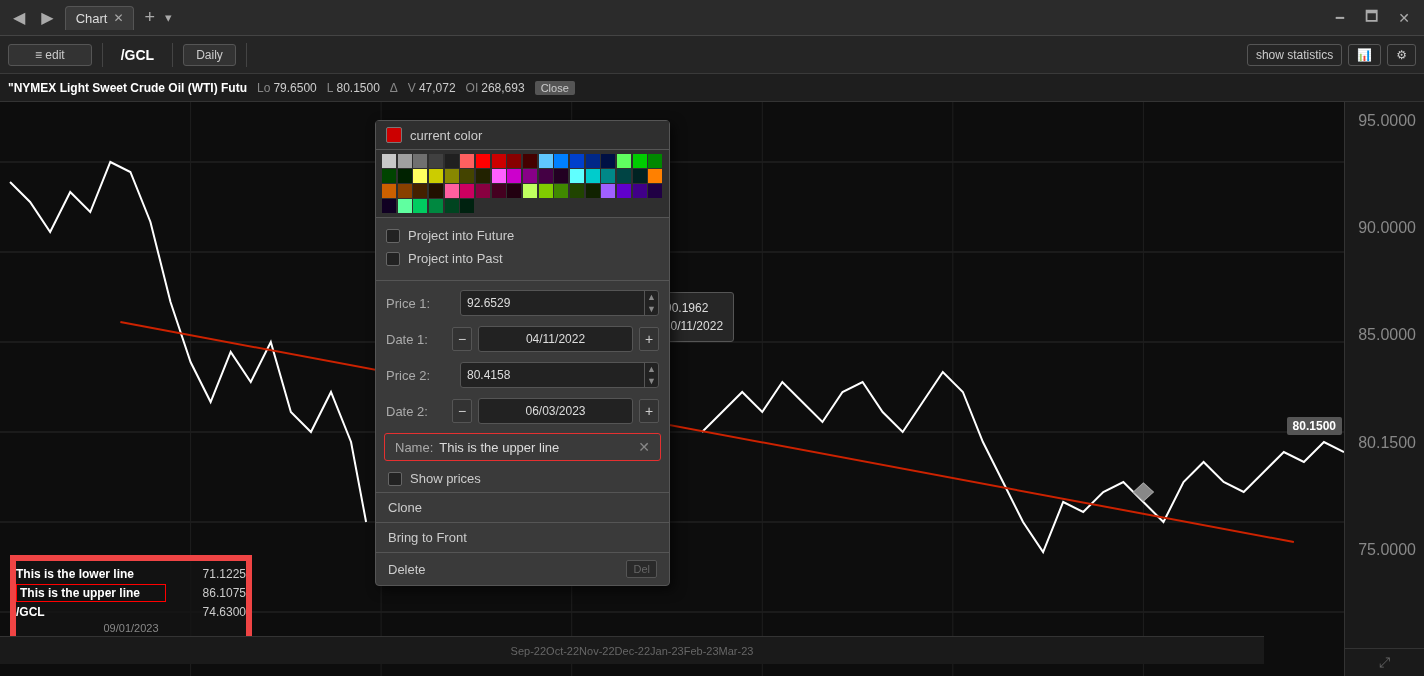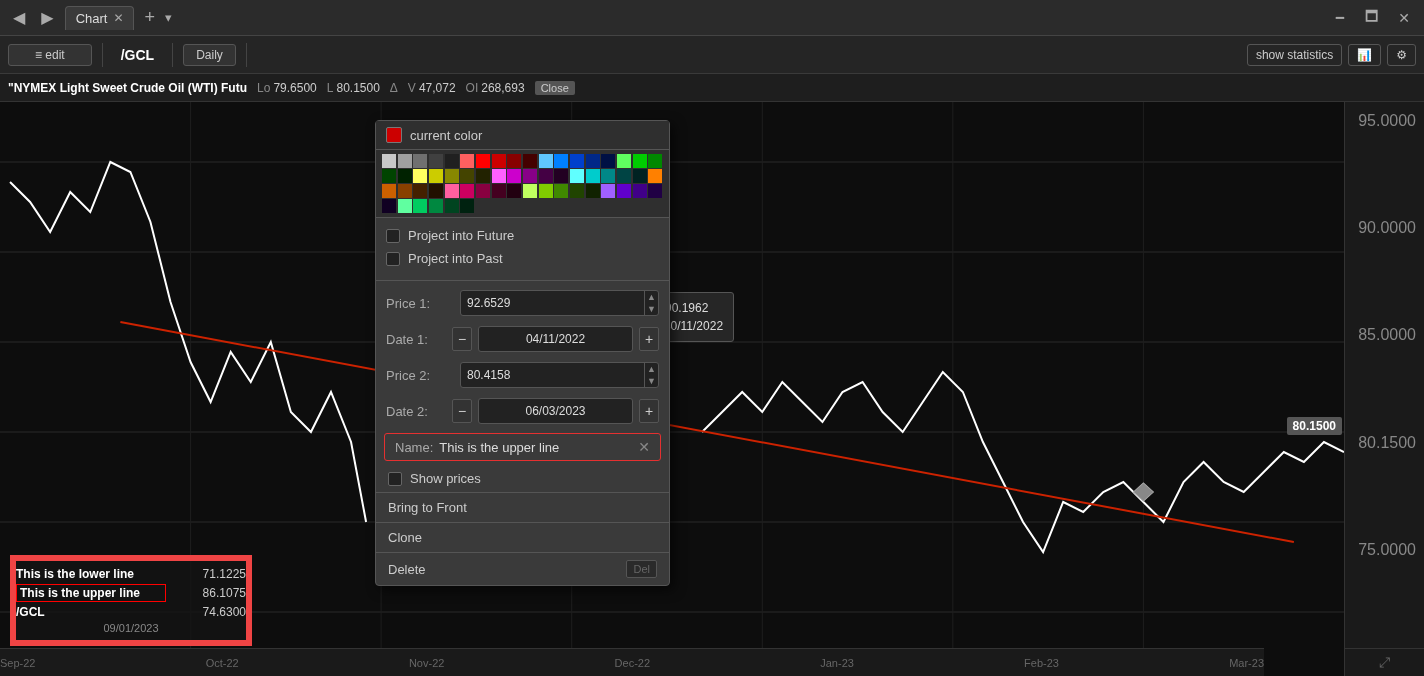--- a/index.html
+++ b/index.html
@@ -259,29 +259,29 @@
     .legend-date {
       text-align: center;
       color: #888;
       font-size: 11px;
       margin-top: 3px;
     }
 
     
     .time-axis {
       position: absolute;
-      bottom: 0;
+      bottom: 12px;
       left: 0;
       right: 80px;
       height: 28px;
       background: #1a1a1a;
       border-top: 1px solid #333;
       display: flex;
       align-items: center;
-      justify-content: space-between;
+      justify-content: center;
       font-size: 11px;
       color: #666;
     }
 
     
     .corner-btn {
       position: absolute;
       bottom: 0;
       right: 0;
       width: 80px;
@@ -775,25 +775,25 @@
       <input class="name-input" value="This is the upper line" style="">
       <span class="name-clear">✕</span>
     </div>
 
     <div class="popup-row" style="padding: 6px 12px;">
       <div class="popup-checkbox"></div>
       <span>Show prices</span>
     </div>
 
     <div class="menu-item">
+      <span>Clone</span>
+    </div>
+
+    <div class="menu-item">
       <span>Bring to Front</span>
-    </div>
-
-    <div class="menu-item">
-      <span>Clone</span>
     </div>
 
     <div class="menu-item">
       <span>Delete</span>
       <span class="menu-item-shortcut">Del</span>
     </div>
   </div>
 
 </div>
 

